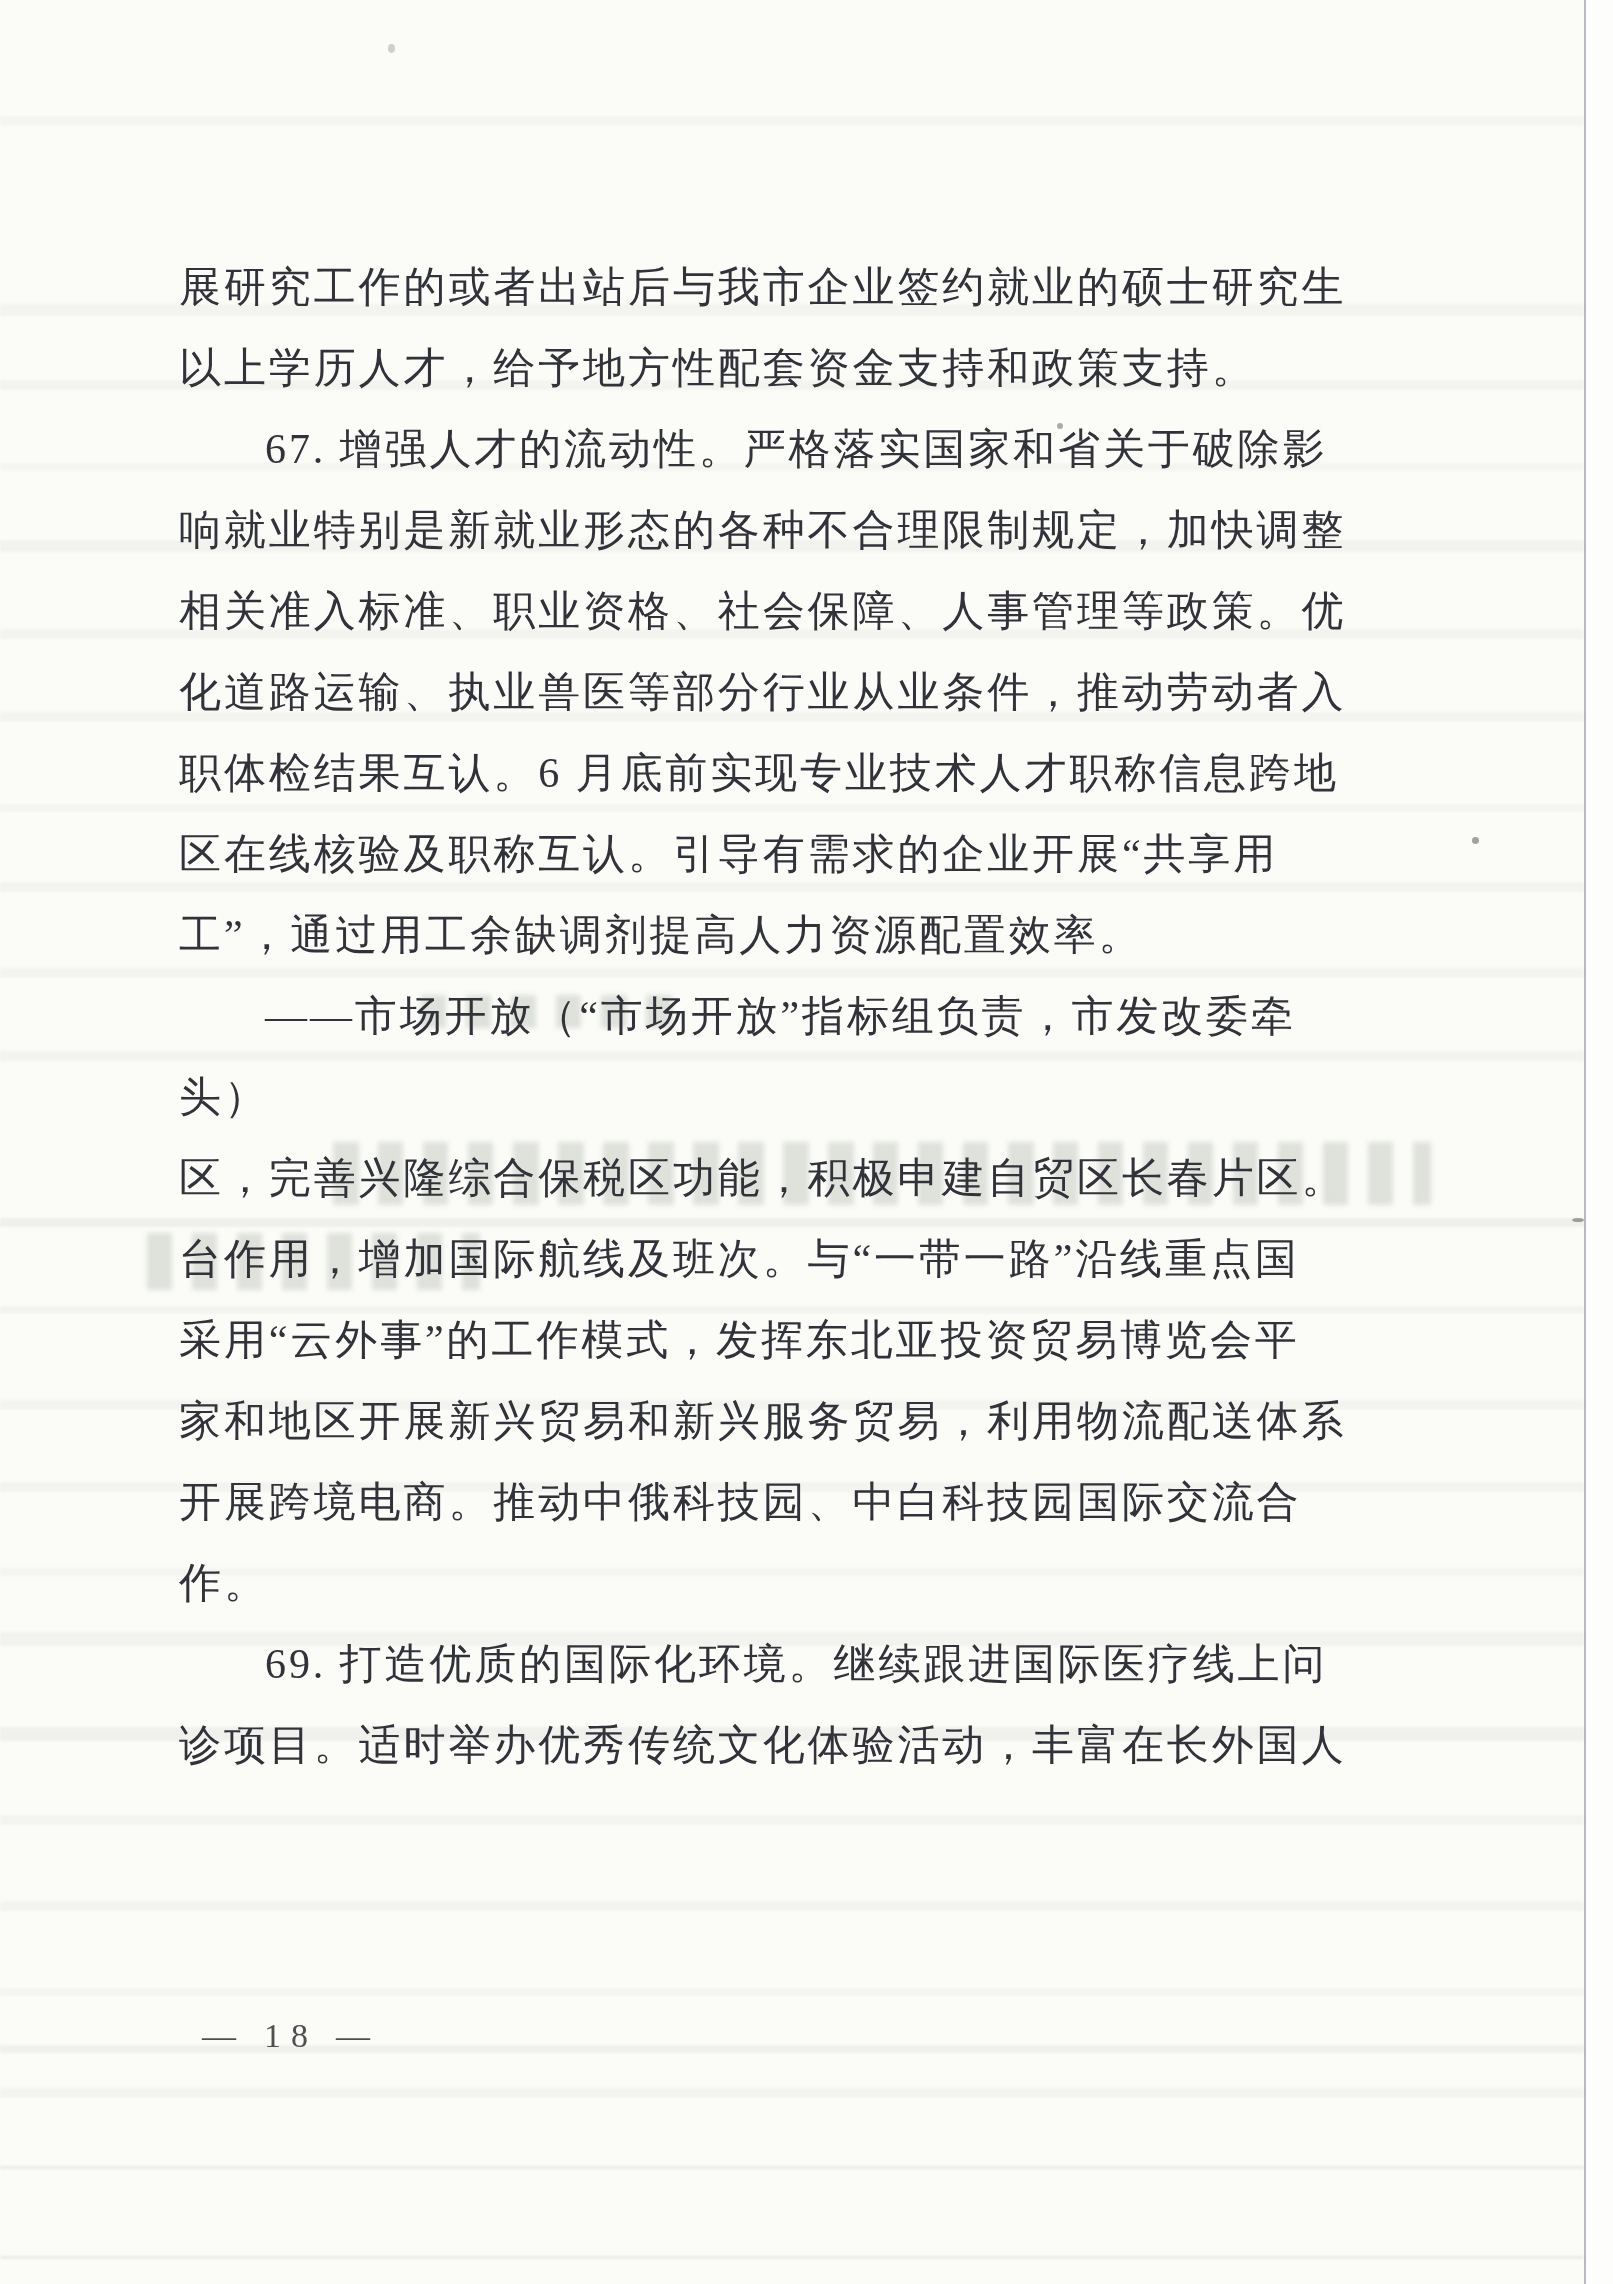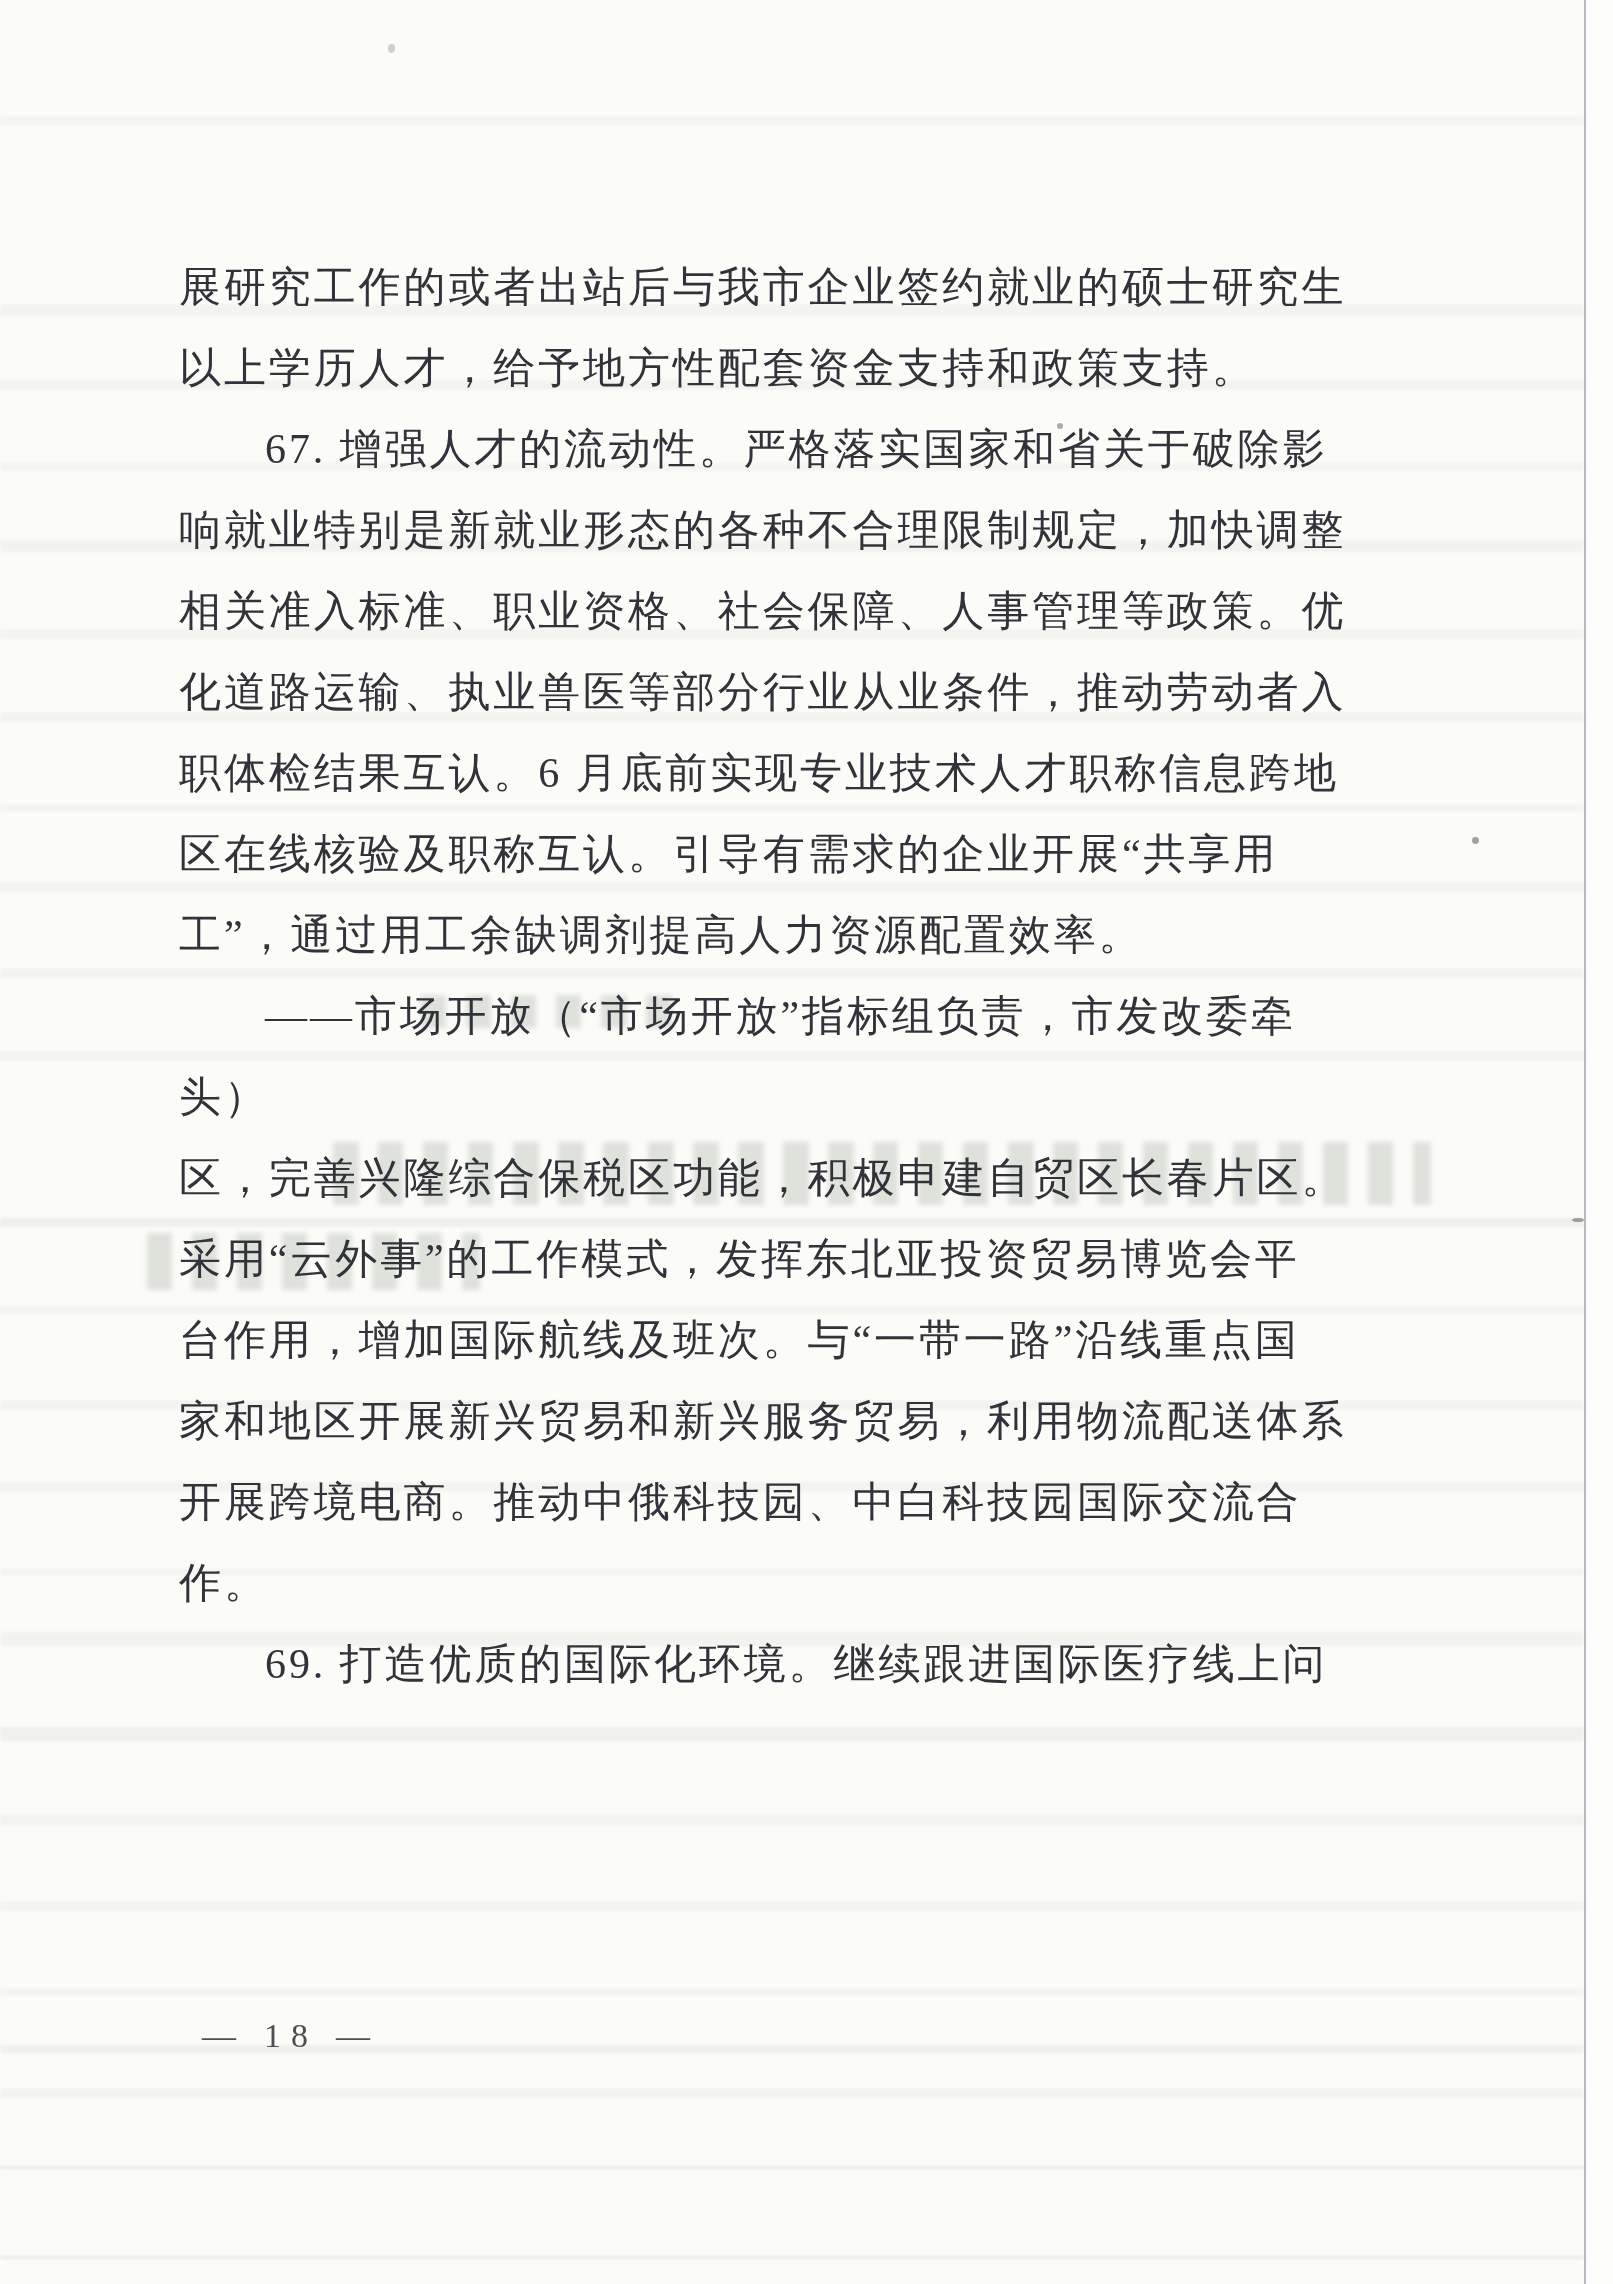--- a/index.html
+++ b/index.html
@@ -173,24 +173,25 @@
     <div class="line para-start">67. 增强人才的流动性。严格落实国家和省关于破除影</div>
     <div class="line">响就业特别是新就业形态的各种不合理限制规定，加快调整</div>
     <div class="line">相关准入标准、职业资格、社会保障、人事管理等政策。优</div>
     <div class="line">化道路运输、执业兽医等部分行业从业条件，推动劳动者入</div>
     <div class="line">职体检结果互认。6 月底前实现专业技术人才职称信息跨地</div>
     <div class="line">区在线核验及职称互认。引导有需求的企业开展“共享用</div>
     <div class="line">工”，通过用工余缺调剂提高人力资源配置效率。</div>
     <div class="line para-start">——市场开放（“市场开放”指标组负责，市发改委牵</div>
     <div class="line">头）</div>
     <div class="line">区，完善兴隆综合保税区功能，积极申建自贸区长春片区。</div>
+    <div class="line">台作用，增加国际航线及班次。与“一带一路”沿线重点国</div>
     <div class="line">采用“云外事”的工作模式，发挥东北亚投资贸易博览会平</div>
-    <div class="line">台作用，增加国际航线及班次。与“一带一路”沿线重点国</div>
     <div class="line">家和地区开展新兴贸易和新兴服务贸易，利用物流配送体系</div>
     <div class="line">开展跨境电商。推动中俄科技园、中白科技园国际交流合</div>
     <div class="line">作。</div>
     <div class="line para-start">69. 打造优质的国际化环境。继续跟进国际医疗线上问</div>
+    <div class="line">诊项目。适时举办优秀传统文化体验活动，丰富在长外国人</div>
   </div>
 
   <div class="page-number">— 18 —</div>
 
 </div>
 
 
 </body></html>

